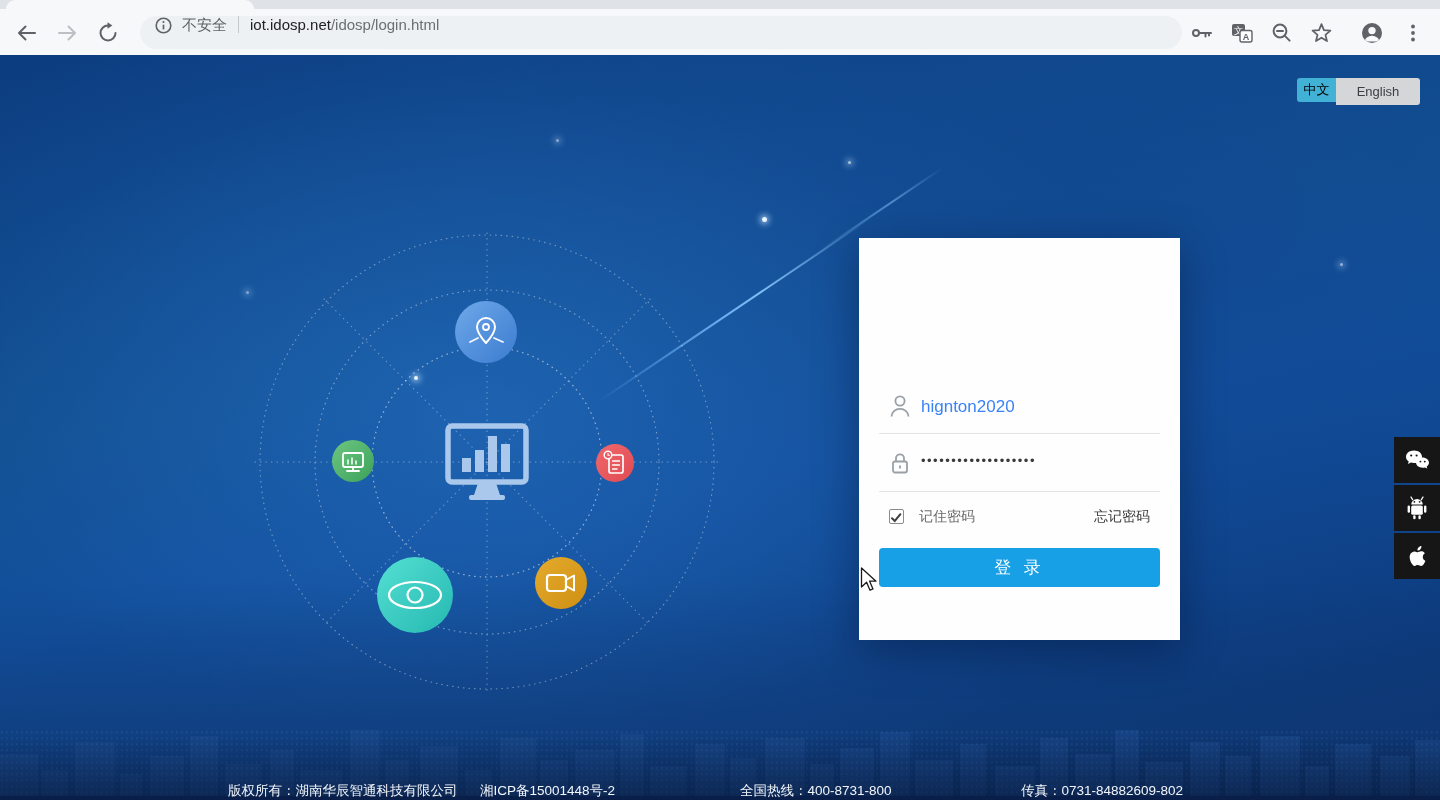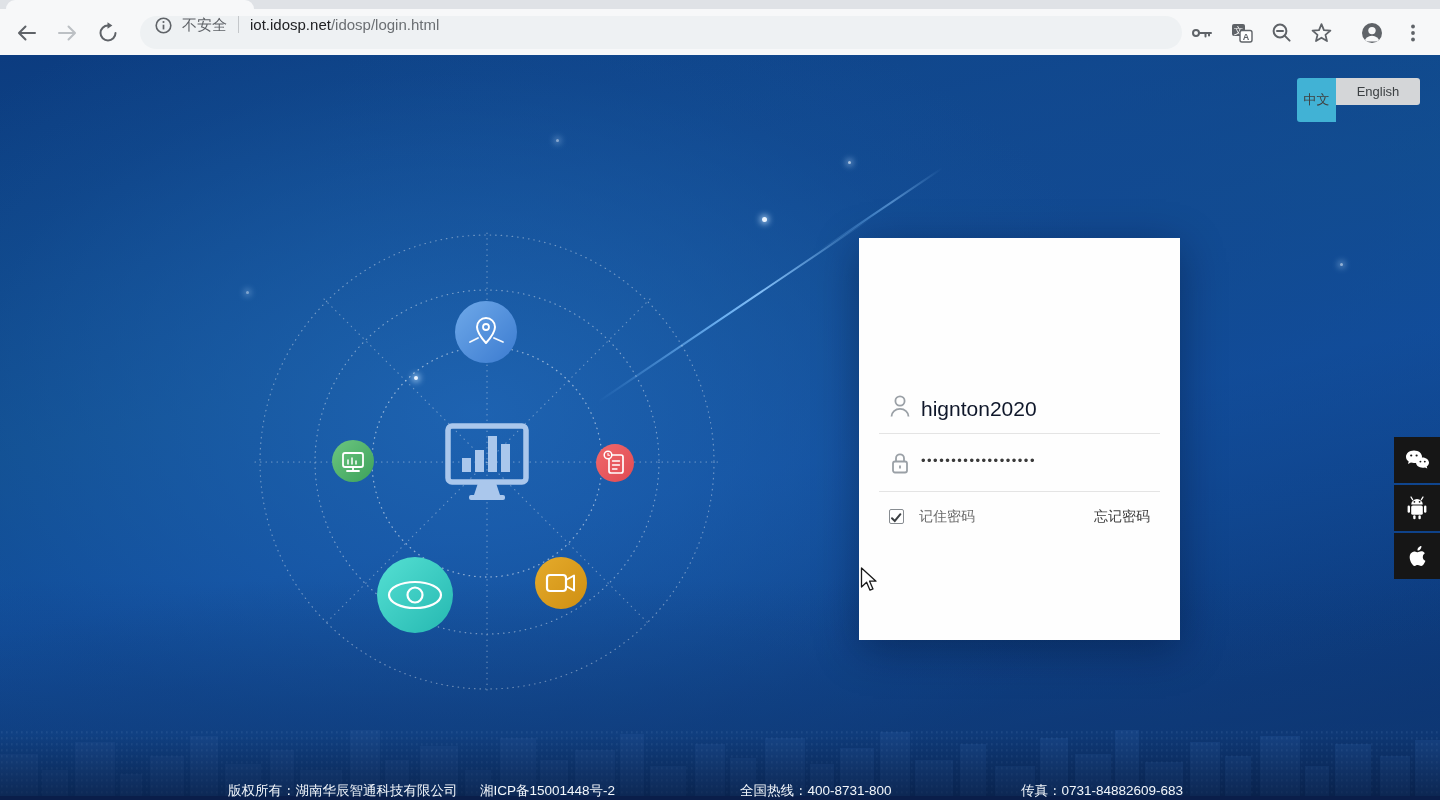--- a/index.html
+++ b/index.html
@@ -27,31 +27,31 @@
       linear-gradient(168deg,#0c3c80 0%, #11508f 38%, #114f9e 55%, #0a2f6a 100%);
   }
   .haze{position:absolute;left:0;bottom:0;width:1440px;height:220px;background:linear-gradient(180deg,rgba(10,40,90,0) 0%,rgba(16,58,118,.55) 70%,rgba(8,28,64,.8) 100%);}
   .bottomline{position:absolute;left:0;bottom:0;width:1440px;height:4px;background:#0a1e4a;}
 
   .star{position:absolute;background:#eaf4ff;border-radius:50%;box-shadow:0 0 6px 2px rgba(190,225,255,.8);}
   .streak{position:absolute;height:2px;background:linear-gradient(90deg,rgba(110,180,255,0) 0%,rgba(120,190,255,.85) 45%,rgba(140,200,255,.9) 60%,rgba(110,180,255,0) 100%);transform-origin:left center;border-radius:2px;}
 
   
   .lang{position:absolute;top:23px;right:20px;display:flex;z-index:6;}
-  .lang-zh{width:39px;height:44px;background:#41b2d5;color:#404040;font-size:13px;display:flex;align-items:center;justify-content:center;border-radius:3px 0 0 3px;cursor:pointer;}
+  .lang-zh{width:39px;height:24px;background:#41b2d5;color:#000000;font-size:13px;display:flex;align-items:center;justify-content:center;border-radius:3px 0 0 3px;cursor:pointer;}
   .lang-en{width:84px;height:27px;background:#d4d6d8;color:#3c4043;font-size:13px;display:flex;align-items:center;justify-content:center;border-radius:0 3px 3px 0;cursor:pointer;}
 
   
   .card{position:absolute;left:859px;top:183px;width:321px;height:402px;background:#fefefe;box-shadow:0 10px 40px rgba(2,12,40,.4);z-index:5;}
   .card-title{position:absolute;left:0;top:53px;width:100%;text-align:center;font-size:31px;letter-spacing:1px;color:#29a9e0;}
   .field{position:absolute;left:20px;width:281px;height:55px;border-bottom:1px solid #e4e4e4;}
   .f-user{top:140px;}
   .f-pass{top:198px;}
   .f-icon{position:absolute;left:8px;top:14px;}
-  .f-val{position:absolute;left:42px;top:19px;font-size:21px;color:#0f172a;text-align:center;}
+  .f-val{position:absolute;left:42px;top:19px;font-size:17px;color:#3b82f6;text-align:center;}
   .f-dots{position:absolute;left:42px;top:17px;font-size:13px;letter-spacing:1.5px;color:#3a3a3a;}
   .opts{position:absolute;left:20px;top:268px;width:281px;height:24px;}
   .cbx{position:absolute;left:10px;top:3px;width:13px;height:13px;background:#fff;border:1.5px solid #878c91;border-radius:2px;cursor:pointer;}
   .remember{position:absolute;left:40px;top:2px;font-size:14px;color:#6b6b6b;}
   .forgot{position:absolute;right:10px;top:2px;font-size:14px;color:#404040;cursor:pointer;text-decoration:none;}
   .loginbtn{position:absolute;left:20px;top:310px;width:281px;height:39px;background:#17a0e6;border:none;border-radius:4px;color:#fff;font-size:17px;letter-spacing:4px;cursor:pointer;font-family:inherit;}
 
   
   .rail{position:absolute;right:0;top:382px;display:flex;flex-direction:column;gap:2px;z-index:6;}
   .rail-btn{width:46px;height:46px;background:#161616;display:flex;align-items:center;justify-content:center;cursor:pointer;}
@@ -351,20 +351,21 @@
       <div class="opts">
         <div class="cbx">
           <svg width="12" height="12" viewBox="0 0 12 12">
               <path d="M2 6.2 l2.8 2.8 L10.4 2.2" stroke="#3c4043" stroke-width="2" fill="none" stroke-linecap="round"></path>
             </svg>
         </div>
         <span class="remember">记住密码</span>
         <a class="forgot">忘记密码</a>
       </div>
 
+      <button class="loginbtn">登 录</button>
     </div>
 
     <div class="rail">
       <div class="rail-btn">
         <svg width="26" height="24" viewBox="0 0 26 24">
           <g fill="#ffffff">
             <path d="M10 2.5 C5.3 2.5 2 5.4 2 8.8 c0 1.9 1 3.6 2.7 4.7 l-.7 2.6 2.9-1.5 c.9.3 2 .5 3.1.5 4.7 0 8-2.9 8-6.3 S14.7 2.5 10 2.5 z"></path>
             <path d="M18.6 9.4 c-3.7 0-6.6 2.3-6.6 5.2 0 2.9 2.9 5.2 6.6 5.2 .8 0 1.7-.1 2.4-.4 l2.3 1.2-.6-2 c1.4-1 2.3-2.4 2.3-4 0-2.9-3-5.2-6.4-5.2 z"></path>
           </g>
           <g fill="#161616">
@@ -402,21 +403,21 @@
             <path d="M15.4 6.2 c.7-.8 1.1-2 1-3.2 -1 0-2.2.7-2.9 1.5 -.6.7-1.2 1.9-1 3 1.1.1 2.2-.5 2.9-1.3 z"></path>
           </g>
         </svg>
       </div>
     </div>
 
     <div class="foot">
       <span class="f-copy">版权所有：湖南华辰智通科技有限公司</span>
       <span class="f-icp">湘ICP备15001448号-2</span>
       <span class="f-hot">全国热线：400-8731-800</span>
-      <span class="f-fax">传真：0731-84882609-683</span>
+      <span class="f-fax">传真：0731-84882609-802</span>
     </div>
 
     <div class="bottomline"></div>
 
     <svg class="cursor" width="22" height="26" viewBox="0 0 22 26">
       <path d="M1.5 1 L1.5 20 L6.6 15.3 L10 23.2 L13 21.9 L9.6 14.2 L16 14.2 Z" fill="#ffffff" stroke="#1a1a1a" stroke-width="1.3" stroke-linejoin="round"></path>
     </svg>
 
   </div>
 </div>

